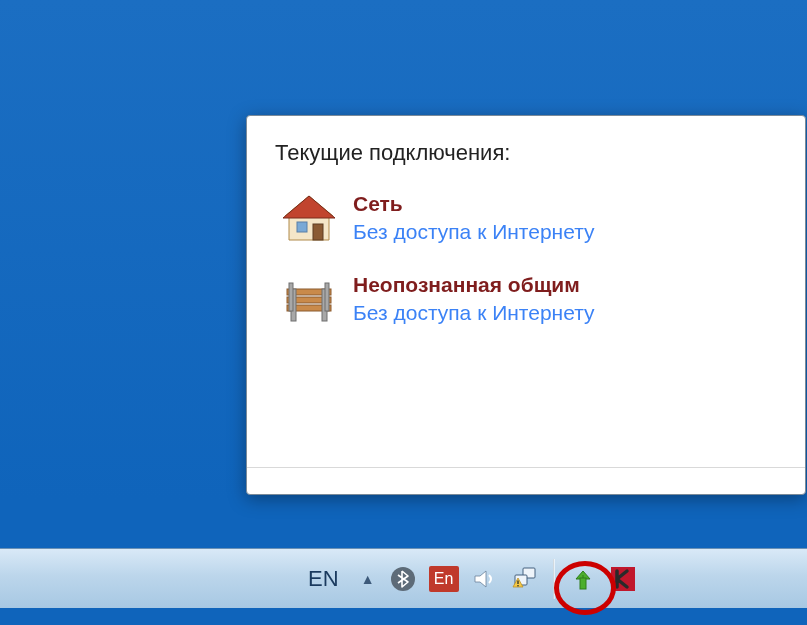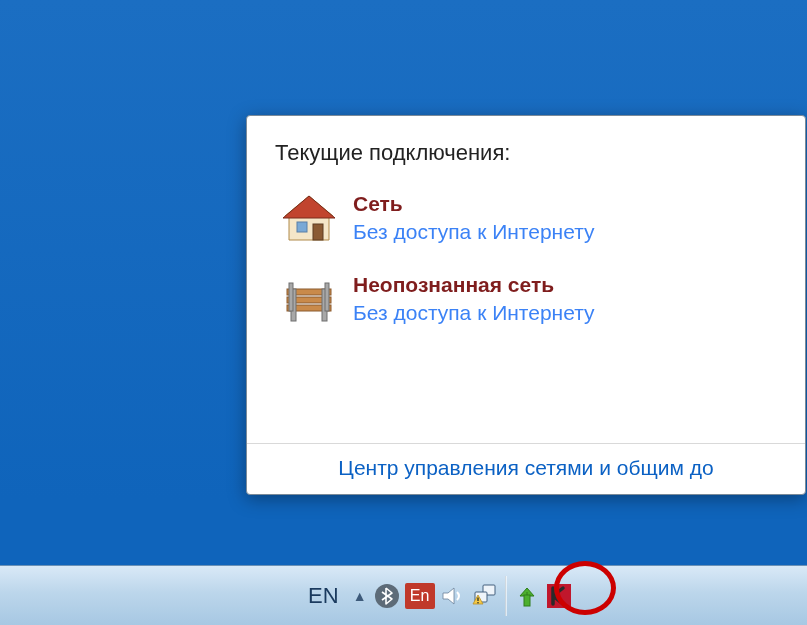--- a/index.html
+++ b/index.html
@@ -54,28 +54,28 @@
     font-size: 21px;
     color: #0b61c4;
     text-align: center;
     cursor: pointer;
     white-space: nowrap;
     overflow: hidden;
   }
   
   .taskbar {
     position: absolute;
-    left: 0; right: 0; bottom: 0;
+    left: 0; right: 0; bottom: 17px;
     height: 60px;
     background: linear-gradient(180deg, #d9e9f7 0%, #bcd6eb 45%, #a7c8e3 100%);
     border-top: 1px solid #6a91b6;
     display: flex;
     align-items: center;
     padding-left: 300px;
-    gap: 4px;
+    gap: 12px;
   }
   .lang {
     font-size: 22px;
     color: #1a3a5e;
     font-family: "Segoe UI", sans-serif;
     padding: 0 8px;
     cursor: pointer;
   }
   .tray-arrow {
     width: 18px;
@@ -138,30 +138,29 @@
           <rect x="6" y="18" width="44" height="6" fill="#c98a4a" stroke="#8a5a2e"></rect>
           <rect x="6" y="26" width="44" height="6" fill="#c98a4a" stroke="#8a5a2e"></rect>
           <rect x="6" y="34" width="44" height="6" fill="#c98a4a" stroke="#8a5a2e"></rect>
           <rect x="10" y="18" width="5" height="32" fill="#a8a8a8" stroke="#6e6e6e"></rect>
           <rect x="41" y="18" width="5" height="32" fill="#a8a8a8" stroke="#6e6e6e"></rect>
           <rect x="8" y="12" width="4" height="28" fill="#a8a8a8" stroke="#6e6e6e"></rect>
           <rect x="44" y="12" width="4" height="28" fill="#a8a8a8" stroke="#6e6e6e"></rect>
         </svg>
       </div>
       <div class="conn-text">
-        <div class="conn-name">Неопознанная сеть</div>
+        <div class="conn-name">Неопознанная общим</div>
         <div class="conn-status">Без доступа к Интернету</div>
       </div>
     </div>
 
   </div>
 
   <div style="flex:1"></div>
   <div class="divider"></div>
-  <div class="link">Центр управления сетями и общим до</div>
 </div>
 
 <div class="taskbar">
 
   <div class="lang">EN</div>
 
   <div class="tray-arrow">▲</div>
 
   <div class="tray-icon">
     <svg viewBox="0 0 28 28">

